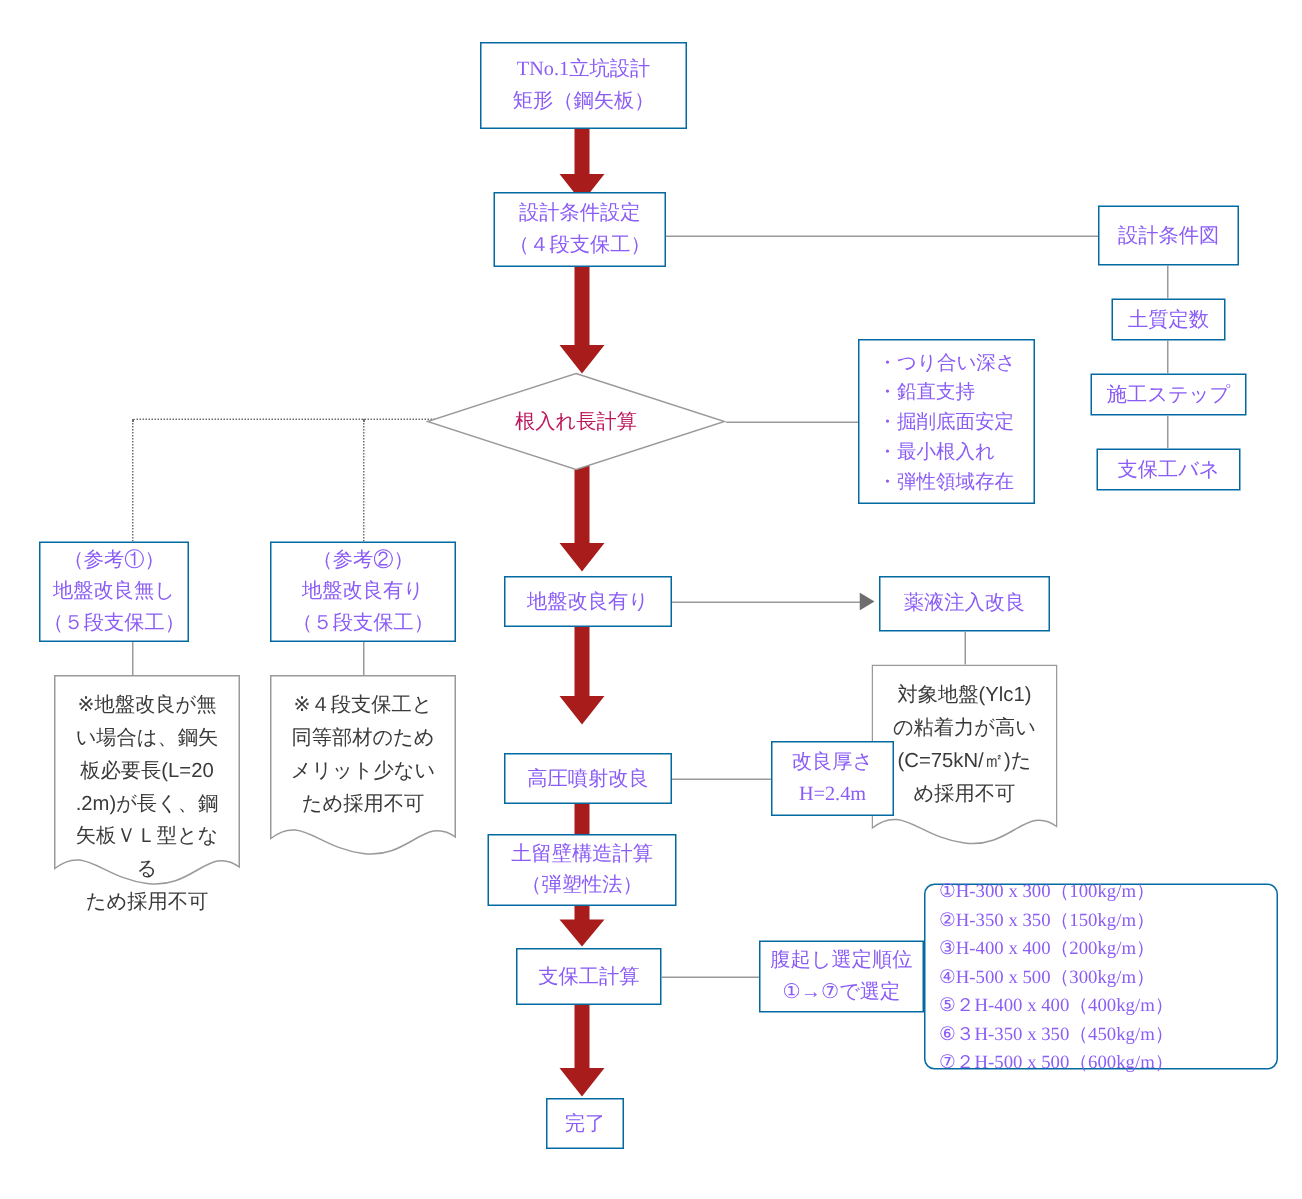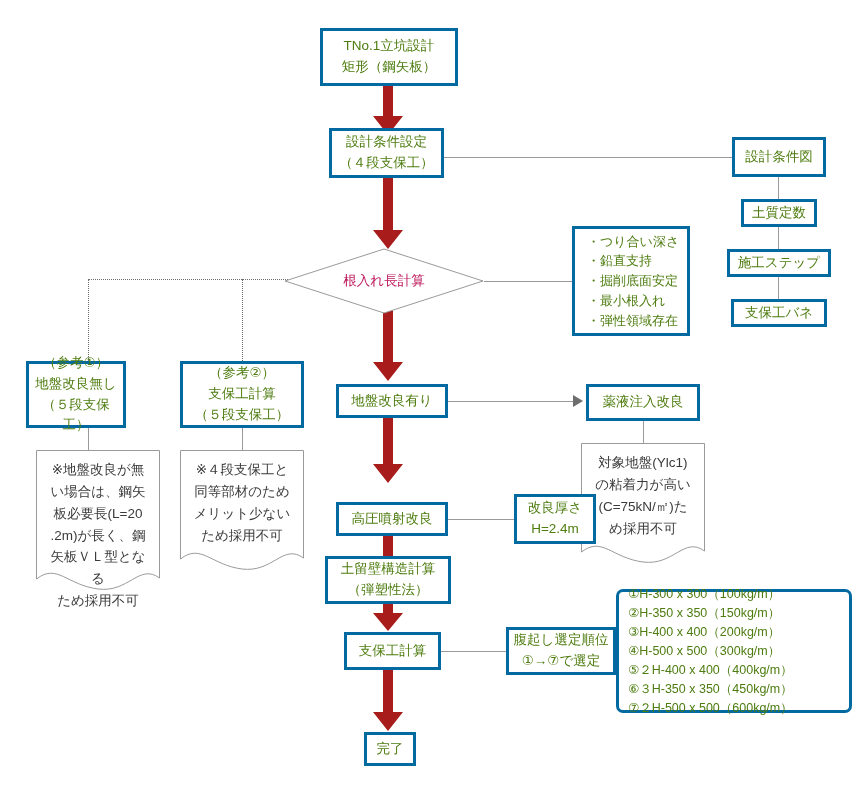--- a/index.html
+++ b/index.html
@@ -12,32 +12,33 @@
     width: 868px;
     height: 799px;
     background: #ffffff;
     font-family: "Liberation Sans", "DejaVu Sans", sans-serif;
     color: #3a3a3a;
     overflow: hidden;
   }
   .box {
     position: absolute;
     box-sizing: border-box;
-    border: 3px solid #0369a1;
+    border: 1px solid #0369a1;
     background: #ffffff;
     display: flex;
     flex-direction: column;
     align-items: center;
     justify-content: center;
     text-align: center;
     font-size: 13.5px;
     line-height: 1.55;
-    color: #4d7c0f;
+    color: #8b5cf6;
     z-index: 5;
     white-space: pre-line;
+    font-family: Liberation Serif, serif;
   }
   .box.rounded { border-radius: 7px; }
   .box.left-align {
     align-items: flex-start;
     text-align: left;
     padding-left: 12px;
   }
   .diamond {
     position: absolute;
     box-sizing: border-box;
@@ -217,21 +218,21 @@
     </svg>
     <div class="ntext">※地盤改良が無
 い場合は、鋼矢
 板必要長(L=20
 .2m)が長く、鋼
 矢板ＶＬ型となる
 ため採用不可</div>
   </div>
 
   <div class="box" style="left:180px; top:361px; width:124px; height:67px;">（参考②）
-支保工計算
+地盤改良有り
 （５段支保工）</div>
 
   <div class="note" style="left:180px; top:450px; width:124px; height:128px;">
     <svg width="124" height="128" viewBox="0 0 124 128" preserveAspectRatio="none">
       <path d="M0.5,0.5 L123.5,0.5 L123.5,108 C103,93 93,123 62,119 C31,115 21,93 0.5,109 Z" fill="#ffffff" stroke="#9a9a9a" stroke-width="1"></path>
     </svg>
     <div class="ntext">※４段支保工と
 同等部材のため
 メリット少ない
 ため採用不可</div>

